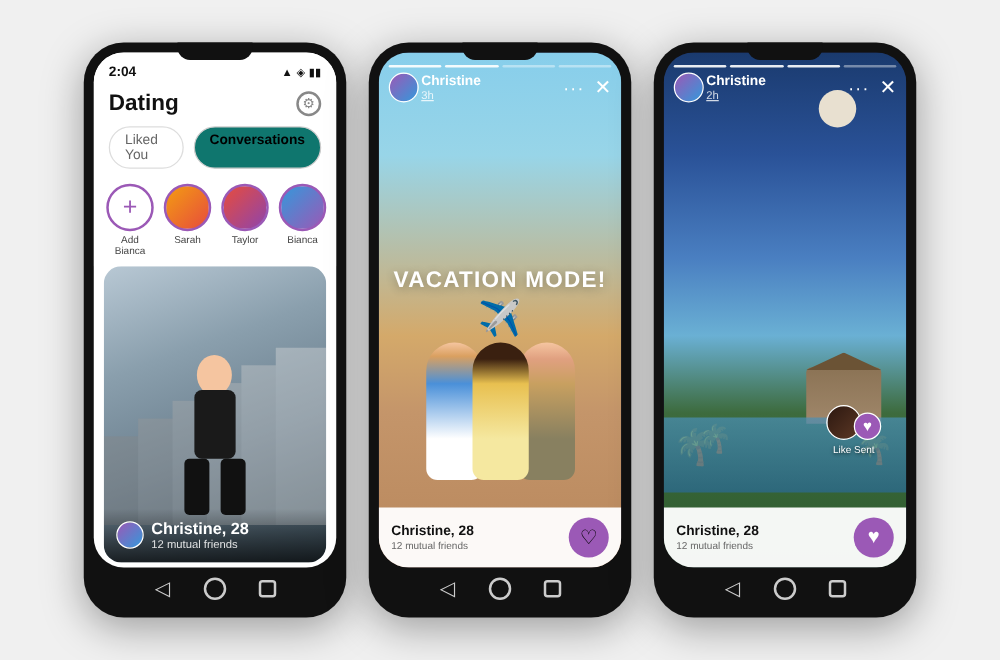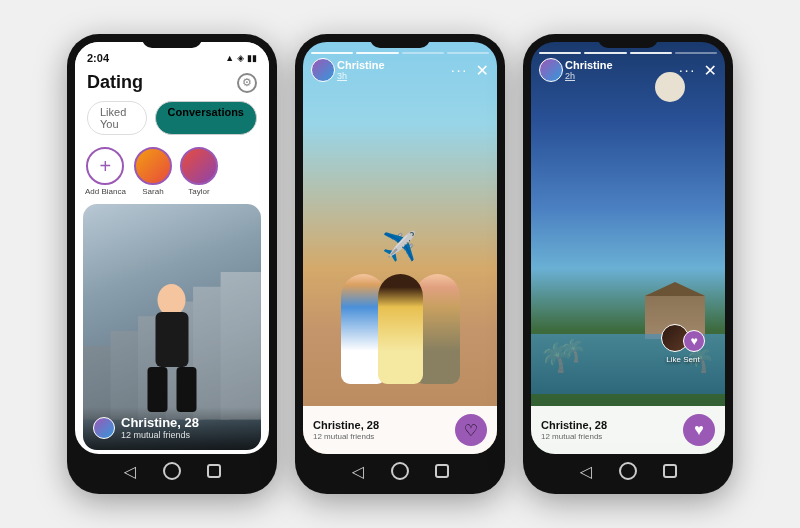--- a/index.html
+++ b/index.html
@@ -497,20 +497,24 @@
         <span class="story-label">Add Bianca</span>
       </div>
       <div class="story-item">
         <div class="story-avatar av-sarah"></div>
         <span class="story-label">Sarah</span>
       </div>
       <div class="story-item">
         <div class="story-avatar av-taylor"></div>
         <span class="story-label">Taylor</span>
       </div>
+      <div class="story-item">
+        <div class="story-avatar av-bianca"></div>
+        <span class="story-label">Bianca</span>
+      </div>
 
     </div>
 
     <div class="p1-card">
       <div class="p1-card-bg"></div>
 
       <svg style="position:absolute;bottom:30px;left:0;right:0;width:100%;height:60%;opacity:0.4" viewBox="0 0 194 200" preserveAspectRatio="none">
         <rect x="0" y="100" width="40" height="100" fill="#888"></rect>
         <rect x="30" y="80" width="40" height="120" fill="#999"></rect>
         <rect x="60" y="60" width="40" height="140" fill="#aaa"></rect>
@@ -572,20 +576,21 @@
           <div class="story-time">3h</div>
         </div>
       </div>
       <div class="story-header-right">
         <span class="story-dots">···</span>
         <span class="story-close">✕</span>
       </div>
     </div>
 
     <div class="story-overlay-text">
+      <span class="vacation-text">VACATION MODE!</span>
       <span class="plane-emoji">✈️</span>
     </div>
 
     <div class="beach-people">
       <div class="beach-person bp1"></div>
       <div class="beach-person bp2"></div>
       <div class="beach-person bp3"></div>
     </div>
 
     <div class="story-bottom">

